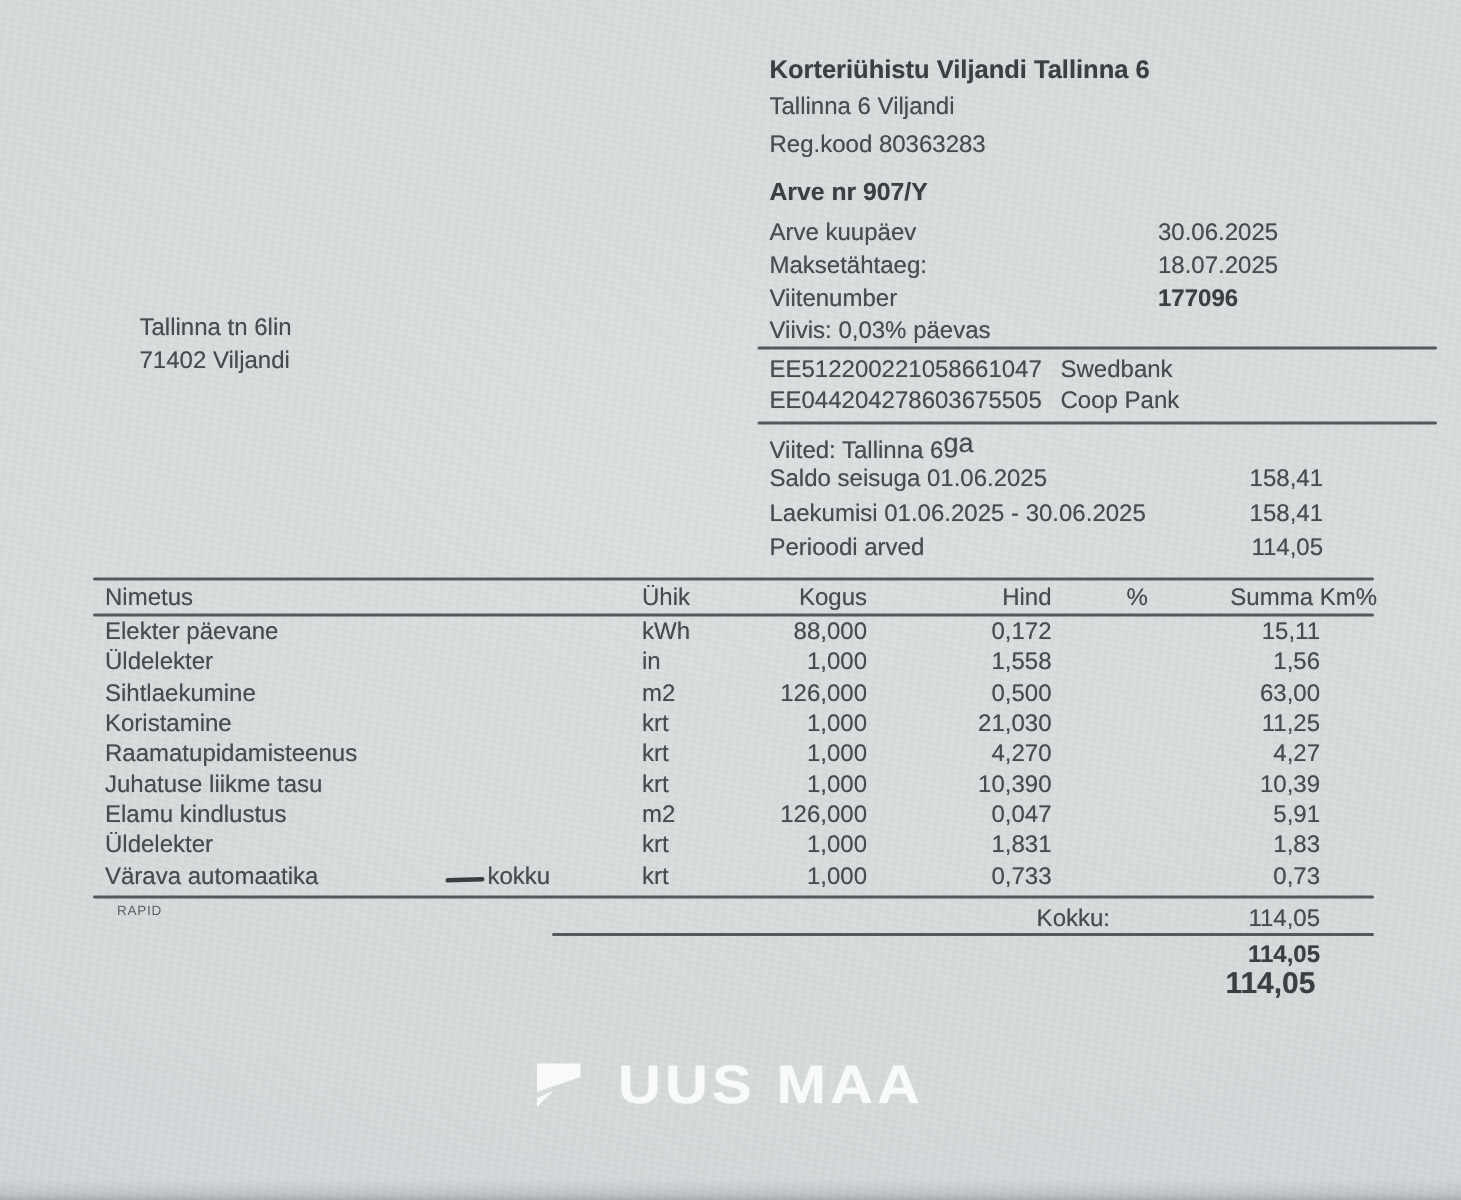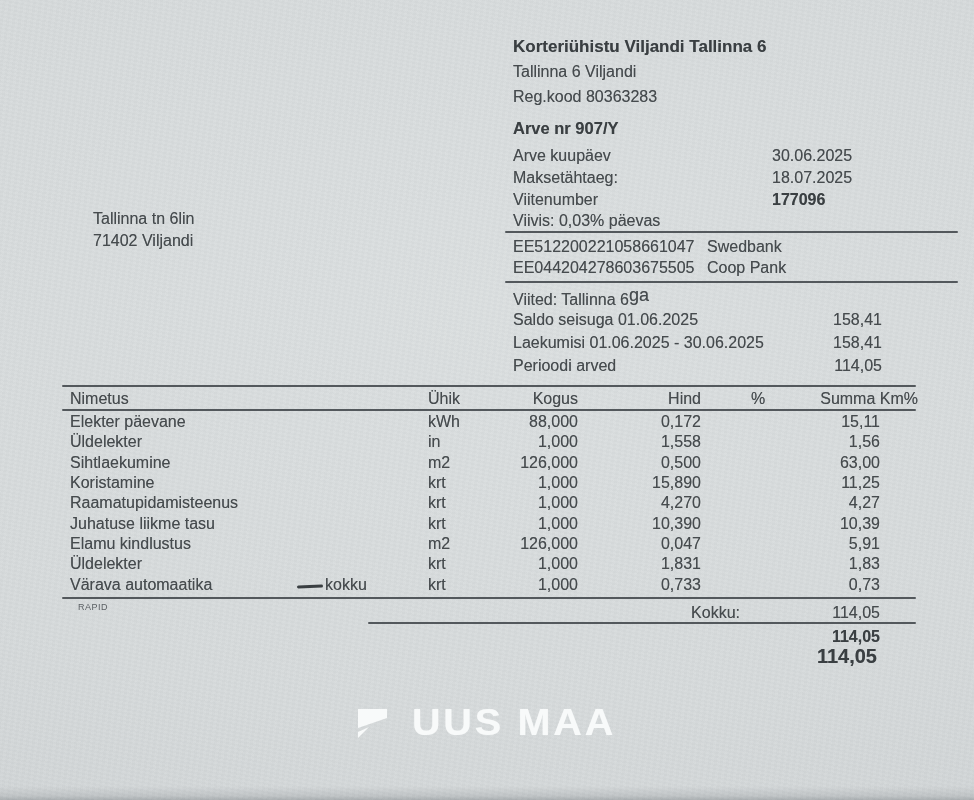--- a/index.html
+++ b/index.html
@@ -105,21 +105,21 @@
 
   <div class="t" style="left:70px;top:454px;">Sihtlaekumine</div>
   <div class="t" style="left:428px;top:454px;">m2</div>
   <div class="t rbox" style="left:450px;top:454px;width:128px;">126,000</div>
   <div class="t rbox" style="left:600px;top:454px;width:101px;">0,500</div>
   <div class="t rbox" style="left:760px;top:454px;width:120px;">63,00</div>
 
   <div class="t" style="left:70px;top:474px;">Koristamine</div>
   <div class="t" style="left:428px;top:474px;">krt</div>
   <div class="t rbox" style="left:450px;top:474px;width:128px;">1,000</div>
-  <div class="t rbox" style="left:600px;top:474px;width:101px;">15,890</div>
+  <div class="t rbox" style="left:600px;top:474px;width:101px;">21,030</div>
   <div class="t rbox" style="left:760px;top:474px;width:120px;">11,25</div>
 
   <div class="t" style="left:70px;top:494px;">Raamatupidamisteenus</div>
   <div class="t" style="left:428px;top:494px;">krt</div>
   <div class="t rbox" style="left:450px;top:494px;width:128px;">1,000</div>
   <div class="t rbox" style="left:600px;top:494px;width:101px;">4,270</div>
   <div class="t rbox" style="left:760px;top:494px;width:120px;">4,27</div>
 
   <div class="t" style="left:70px;top:515px;">Juhatuse liikme tasu</div>
   <div class="t" style="left:428px;top:515px;">krt</div>

